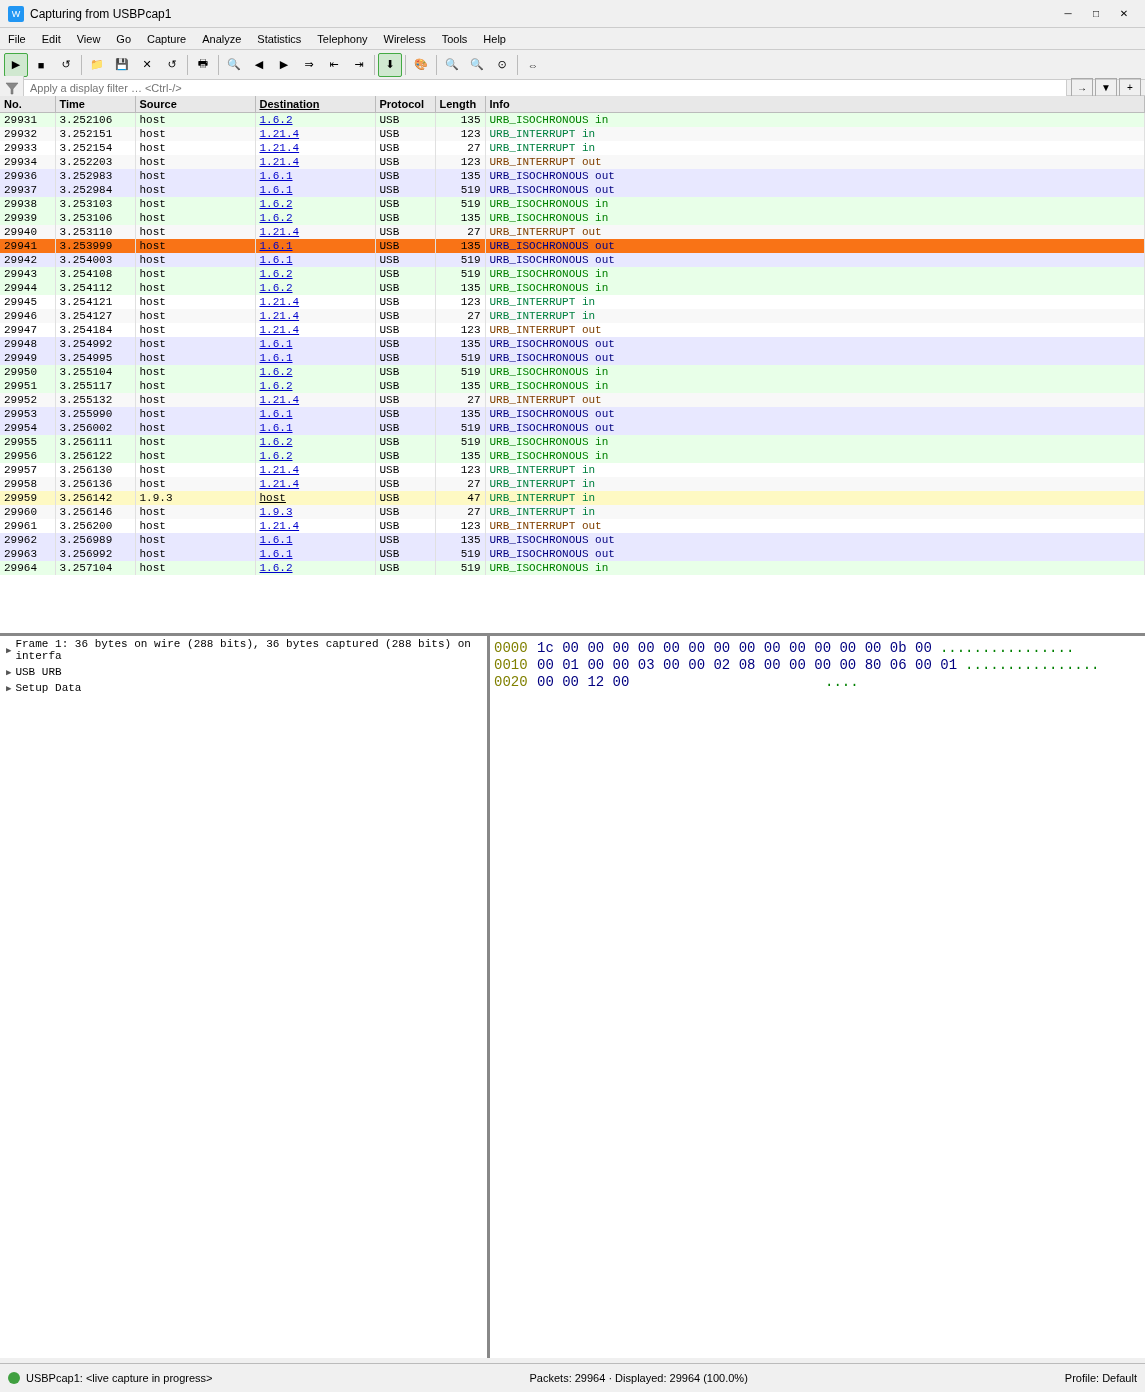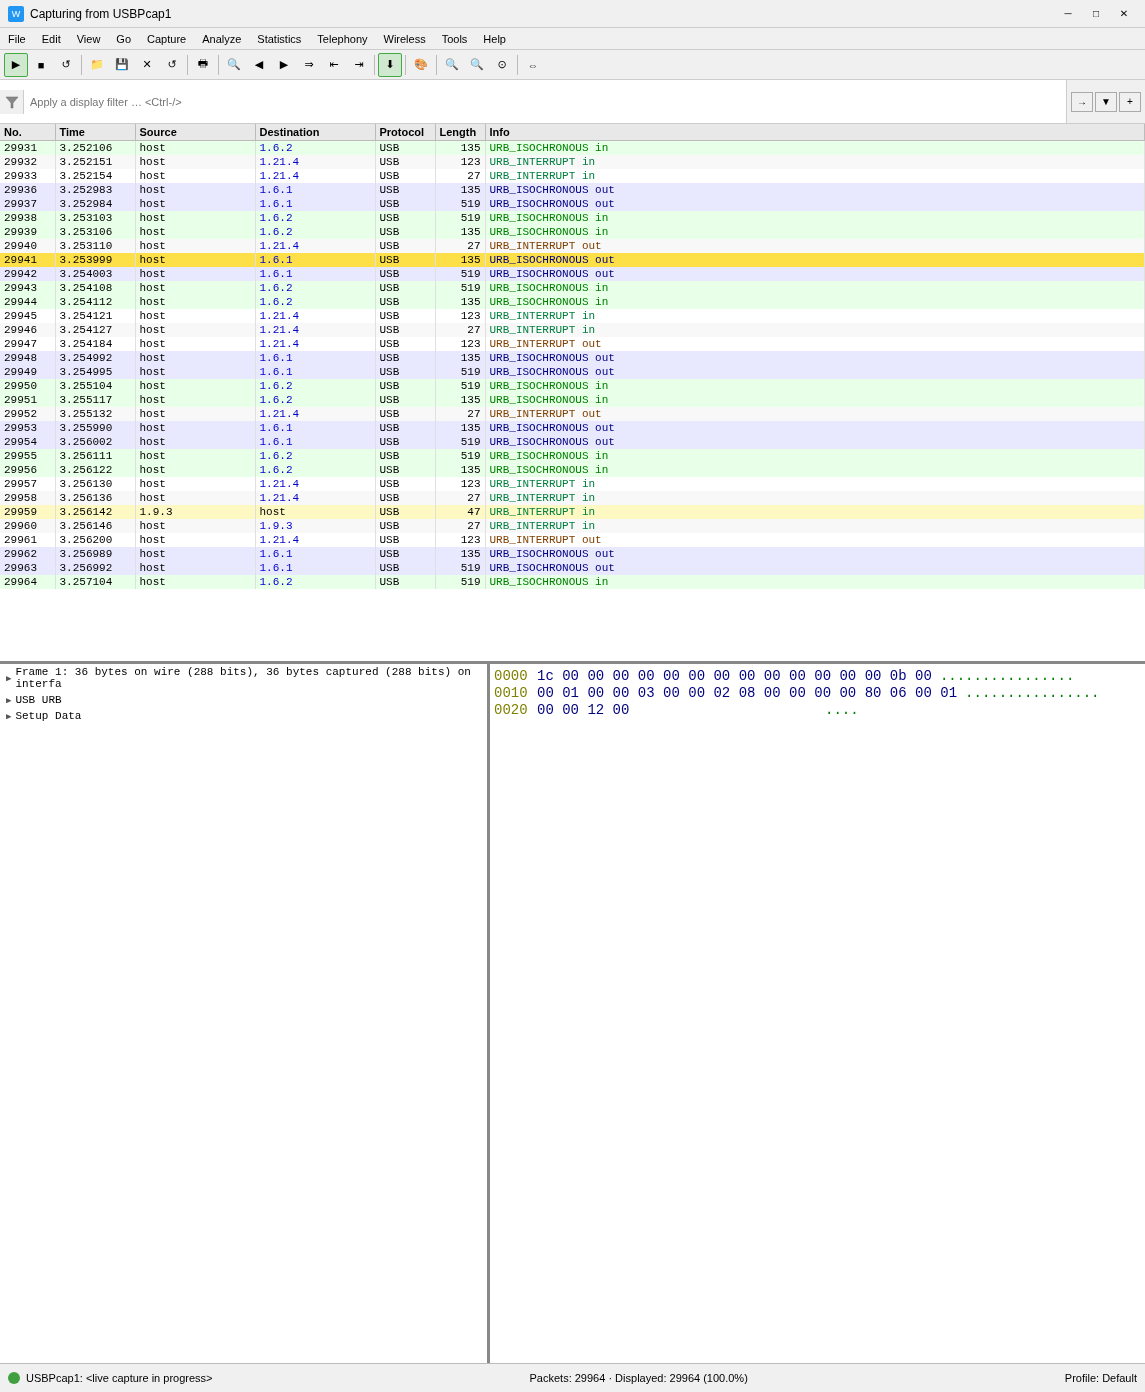--- a/index.html
+++ b/index.html
@@ -92,21 +92,21 @@
     .toolbar-btn.active { background: #d0e8d0; border-color: #4a4; }
     .toolbar-sep {
       width: 1px;
       height: 20px;
       background: #bbb;
       margin: 0 2px;
     }
     .filter-bar {
       display: flex;
       align-items: center;
-      height: 44px;
+      height: 16px;
       border-bottom: 1px solid #ccc;
       background: #fff;
     }
     .filter-icon {
       width: 24px;
       height: 24px;
       display: flex;
       align-items: center;
       justify-content: center;
       background: #f0f0f0;
@@ -169,21 +169,21 @@
       font-family: 'Segoe UI', Arial, sans-serif;
     }
     .packet-table tbody td {
       padding: 1px 4px;
       border-right: 1px solid #e0e0e0;
       white-space: nowrap;
     }
     .col-no { width: 55px; }
     .col-time { width: 80px; }
     .col-src { width: 120px; }
-    .col-dst { width: 120px; }
+    .col-dst { width: 120px; text-decoration: underline; }
     .col-proto { width: 60px; }
     .col-len { width: 50px; text-align: right; }
     .col-info { }
     .dst-blue { color: #0000cc; }
     .info-cell { color: #000; }
     .iso-out { color: #000080; }
     .iso-in { color: #008000; }
     .interrupt-out { color: #804000; }
     .interrupt-in { color: #008040; }
     .usbhid { color: #800000; }
@@ -370,20 +370,29 @@
   </tr>
           <tr style="background: rgb(255, 255, 255);">
     <td class="col-no">29933</td>
     <td class="col-time">3.252154</td>
     <td class="col-src">host</td>
     <td class="col-dst dst-blue">1.21.4</td>
     <td class="col-proto">USB</td>
     <td class="col-len">27</td>
     <td class="col-info info-cell"><span class="interrupt-in">URB_INTERRUPT in</span></td>
   </tr>
+          <tr style="background: rgb(248, 248, 248);">
+    <td class="col-no">29934</td>
+    <td class="col-time">3.252203</td>
+    <td class="col-src">host</td>
+    <td class="col-dst dst-blue">1.21.4</td>
+    <td class="col-proto">USB</td>
+    <td class="col-len">123</td>
+    <td class="col-info info-cell"><span class="interrupt-out">URB_INTERRUPT out</span></td>
+  </tr>
           <tr style="background: rgb(232, 232, 255);">
     <td class="col-no">29936</td>
     <td class="col-time">3.252983</td>
     <td class="col-src">host</td>
     <td class="col-dst dst-blue">1.6.1</td>
     <td class="col-proto">USB</td>
     <td class="col-len">135</td>
     <td class="col-info info-cell"><span class="iso-out">URB_ISOCHRONOUS out</span></td>
   </tr>
           <tr style="background: rgb(232, 232, 255);">
@@ -415,21 +424,21 @@
   </tr>
           <tr style="background: rgb(248, 248, 248);">
     <td class="col-no">29940</td>
     <td class="col-time">3.253110</td>
     <td class="col-src">host</td>
     <td class="col-dst dst-blue">1.21.4</td>
     <td class="col-proto">USB</td>
     <td class="col-len">27</td>
     <td class="col-info info-cell"><span class="interrupt-out">URB_INTERRUPT out</span></td>
   </tr>
-          <tr style="background: #fde047;">
+          <tr style="background: #f97316;">
     <td class="col-no">29941</td>
     <td class="col-time">3.253999</td>
     <td class="col-src">host</td>
     <td class="col-dst dst-blue">1.6.1</td>
     <td class="col-proto">USB</td>
     <td class="col-len">135</td>
     <td class="col-info info-cell"><span class="iso-out">URB_ISOCHRONOUS out</span></td>
   </tr>
           <tr style="background: rgb(232, 232, 255);">
     <td class="col-no">29942</td>

